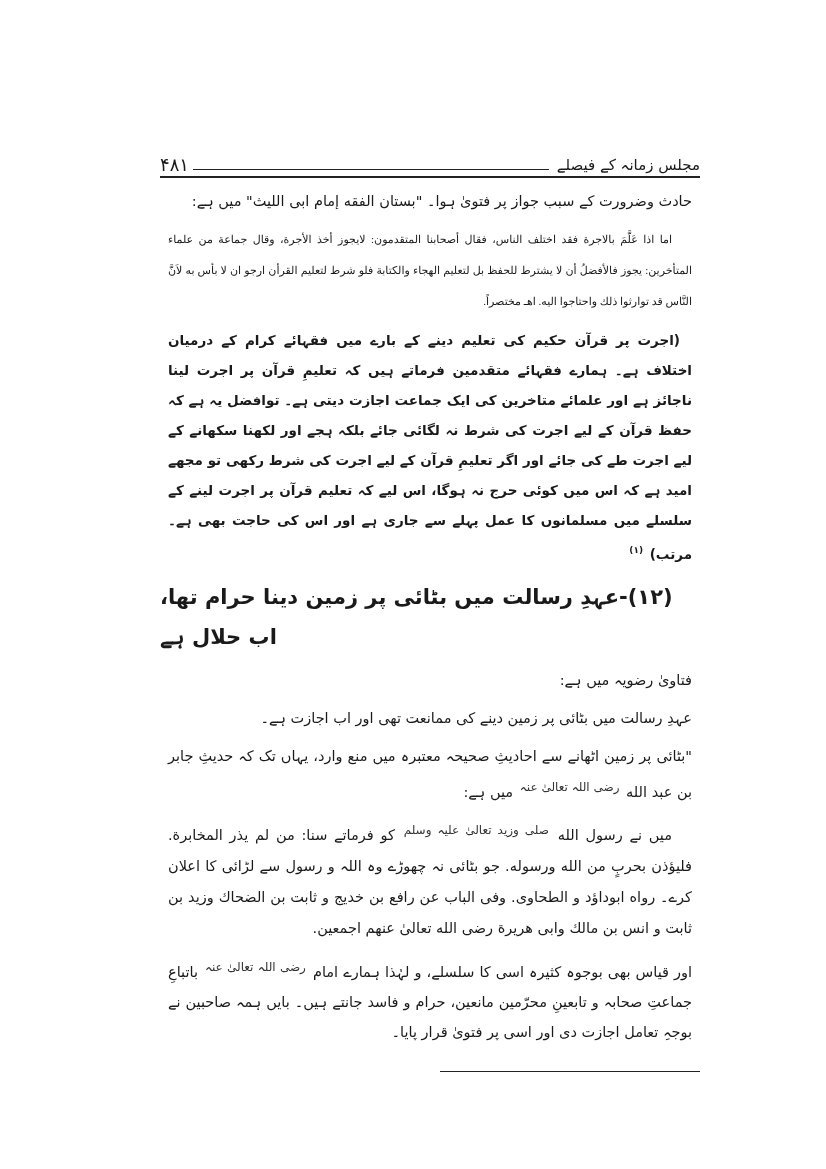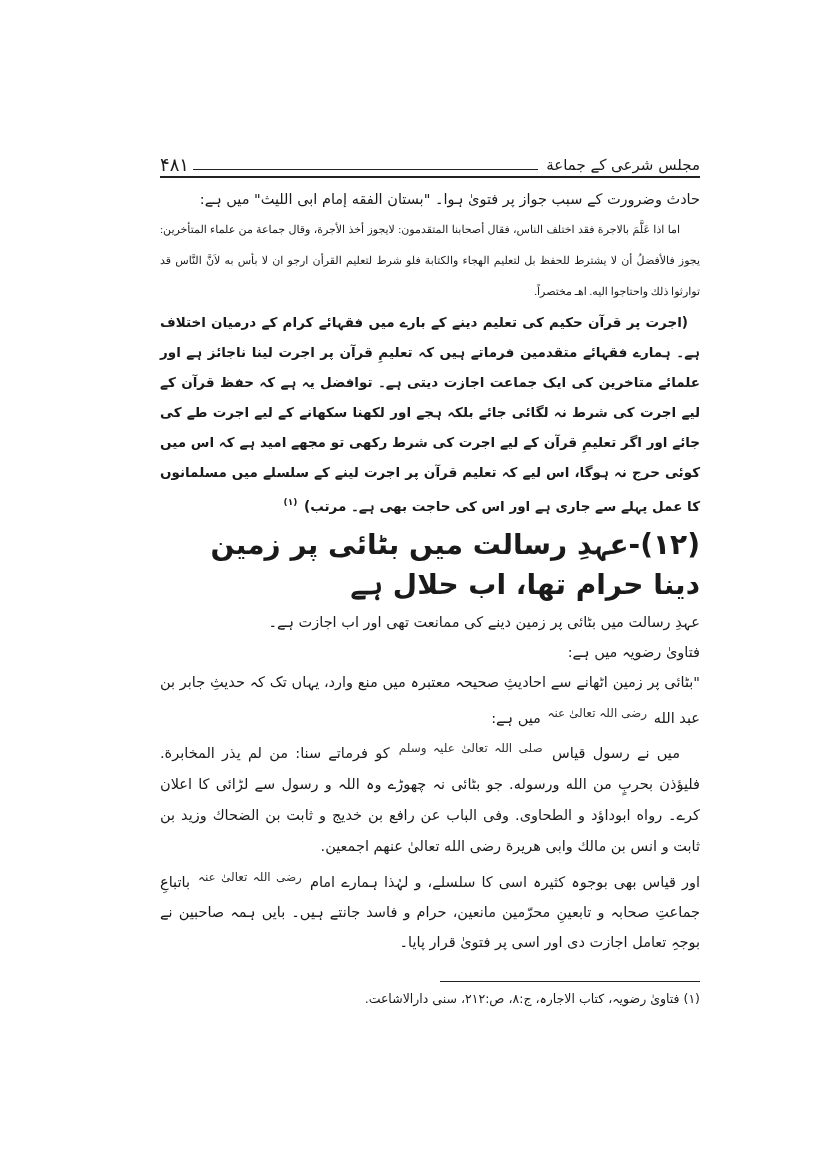--- a/index.html
+++ b/index.html
@@ -45,21 +45,21 @@
     .header-page {
       font-size: 18px;
       line-height: 22px;
       direction: rtl;
       white-space: nowrap;
     }
     .body {
       margin-top: 6px;
     }
     p {
-      margin: 0;
+      margin: 8px;
       text-align: justify;
       text-align-last: right;
     }
     .para-urdu {
       font-size: 14.5px;
       line-height: 30px;
     }
     .para-arabic {
       font-family: Liberation Serif, serif;
       font-size: 11px;
@@ -74,24 +74,24 @@
       line-height: 30px;
       text-indent: 12px;
       font-weight: bold;
     }
     .fn-ref {
       font-size: 9px;
       vertical-align: super;
       margin-right: 2px;
     }
     .section-heading {
-      font-size: 28px;
+      font-size: 21px;
       font-weight: bold;
       line-height: 40px;
-      text-align: right;
+      text-align: left;
       margin: 4px 0 2px 0;
     }
     .mixed {
       font-size: 14.5px;
       line-height: 31px;
     }
     .honorific {
       font-size: 12px;
       vertical-align: super;
       color: #333;
@@ -107,62 +107,58 @@
       font-size: 12.5px;
       line-height: 22px;
     }
   </style>
 </head>
 <body>
 
 <div class="page">
 
   <div class="running-header">
-    <span class="header-title">مجلس شرعی کے جماعة</span>
+    <span class="header-title">مجلس زمانہ کے فیصلے</span>
     <span class="header-fill"></span>
     <span class="header-page">۴۸۱</span>
   </div>
 
   <div class="body">
 
     <p class="para-urdu">حادث وضرورت کے سبب جواز پر فتویٰ ہوا۔ "بستان الفقه إمام ابی اللیث" میں ہے:</p>
 
     <p class="para-arabic">اما اذا عَلَّمَ بالاجرة فقد اختلف الناس، فقال أصحابنا المتقدمون: لايجوز أخذ الأجرة، وقال جماعة من علماء المتأخرين: يجوز فالأفضلُ أن لا يشترط للحفظ بل لتعليم الهجاء والكتابة فلو شرط لتعليم القرأن ارجو ان لا بأس به لاَنَّ النَّاس قد توارثوا ذلك واحتاجوا اليه. اهـ مختصراً.</p>
 
     <p class="para-note">
       <span>(اجرت پر قرآن حکیم کی تعلیم دینے کے بارے میں فقہائے کرام کے درمیان اختلاف ہے۔ ہمارے فقہائے متقدمین فرماتے ہیں کہ تعلیمِ قرآن پر اجرت لینا ناجائز ہے اور علمائے متاخرین کی ایک جماعت اجازت دیتی ہے۔ توافضل یہ ہے کہ حفظ قرآن کے لیے اجرت کی شرط نہ لگائی جائے بلکہ ہجے اور لکھنا سکھانے کے لیے اجرت طے کی جائے اور اگر تعلیمِ قرآن کے لیے اجرت کی شرط رکھی تو مجھے امید ہے کہ اس میں کوئی حرج نہ ہوگا، اس لیے کہ تعلیم قرآن پر اجرت لینے کے سلسلے میں مسلمانوں کا عمل پہلے سے جاری ہے اور اس کی حاجت بھی ہے۔ مرتب)</span>
       <span class="fn-ref">(۱)</span>
     </p>
 
 
     <div class="section-heading">(۱۲)-عہدِ رسالت میں بٹائی پر زمین دینا حرام تھا، اب حلال ہے</div>
 
+    <p class="para-urdu">فتاویٰ رضویہ میں ہے:</p>
+
     <p class="para-urdu">عہدِ رسالت میں بٹائی پر زمین دینے کی ممانعت تھی اور اب اجازت ہے۔</p>
-
-    <p class="para-urdu">فتاویٰ رضویہ میں ہے:</p>
 
     <p class="mixed">
       <span>"بٹائی پر زمین اٹھانے سے احادیثِ صحیحہ معتبرہ میں منع وارد، یہاں تک کہ حدیثِ جابر بن عبد الله</span>
       <span class="honorific">رضی اللہ تعالیٰ عنہ</span>
       <span>میں ہے:</span>
     </p>
 
     <p class="mixed indent">
-      <span>میں نے رسول قیاس</span>
-      <span class="honorific">صلی اللہ تعالیٰ علیہ وسلم</span>
+      <span>میں نے رسول الله</span>
+      <span class="honorific">صلی وزيد تعالیٰ علیہ وسلم</span>
       <span>کو فرماتے سنا: من لم يذر المخابرة. فليؤذن بحربٍ من الله ورسوله. جو بٹائی نہ چھوڑے وہ اللہ و رسول سے لڑائی کا اعلان کرے۔ رواه ابوداؤد و الطحاوی. وفی الباب عن رافع بن خديج و ثابت بن الضحاك وزيد بن ثابت و انس بن مالك وابی هريرة رضی الله تعالیٰ عنهم اجمعين.</span>
     </p>
 
     <p class="para-urdu">
       <span>اور قیاس بھی بوجوہ کثیرہ اسی کا سلسلے، و لہٰذا ہمارے امام</span>
       <span class="honorific">رضی اللہ تعالیٰ عنہ</span>
       <span>باتباعِ جماعتِ صحابہ و تابعینِ محرّمین مانعین، حرام و فاسد جانتے ہیں۔ بایں ہمہ صاحبین نے بوجہِ تعامل اجازت دی اور اسی پر فتویٰ قرار پایا۔</span>
     </p>
 
     <div class="footnote-rule"></div>
 
-    <p class="footnote">
-      <span>(۱)</span>
-      <span>فتاویٰ رضویہ، کتاب الاجارہ، ج:۸، ص:۲۱۲، سنی دارالاشاعت.</span>
-    </p>
 
   </div>
 </div>
 
 </body></html>

